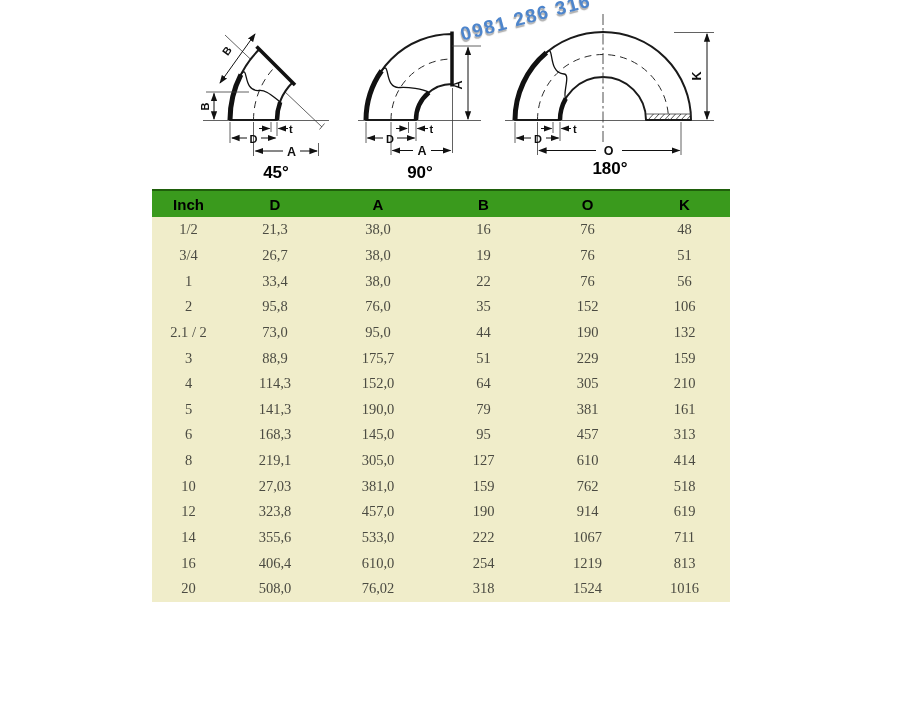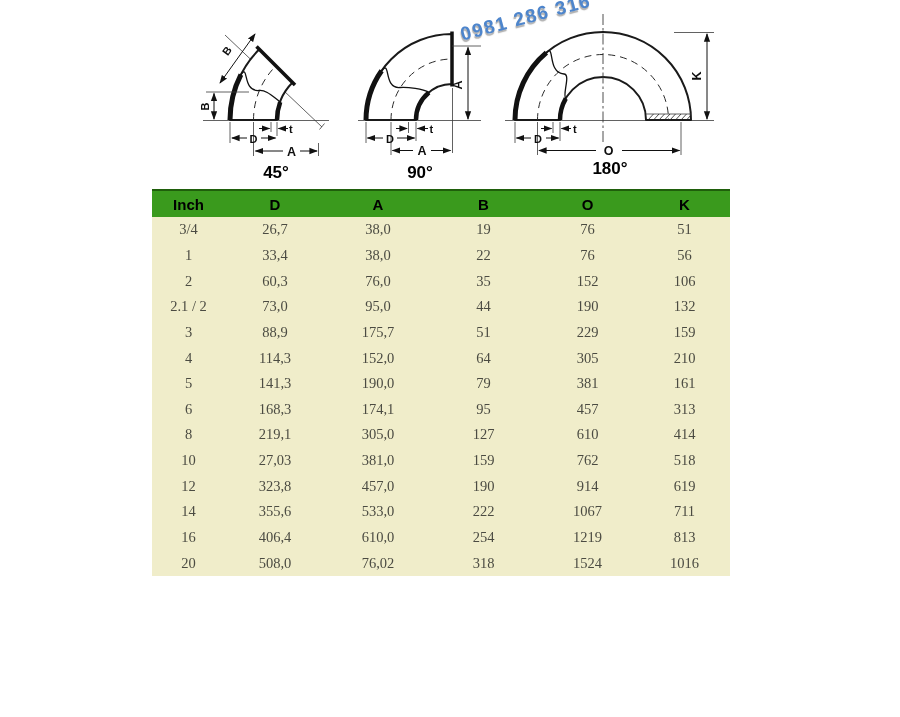--- a/index.html
+++ b/index.html
@@ -199,38 +199,46 @@
         <th>Inch</th>
         <th>D</th>
         <th>A</th>
         <th>B</th>
         <th>O</th>
         <th>K</th>
       </tr>
     </thead>
     <tbody>
         <tr>
+          <td>1/2</td>
+          <td>21,3</td>
+          <td>38,0</td>
+          <td>16</td>
+          <td>76</td>
+          <td>48</td>
+        </tr>
+        <tr>
           <td>3/4</td>
           <td>26,7</td>
           <td>38,0</td>
           <td>19</td>
           <td>76</td>
           <td>51</td>
         </tr>
         <tr>
           <td>1</td>
           <td>33,4</td>
           <td>38,0</td>
           <td>22</td>
           <td>76</td>
           <td>56</td>
         </tr>
         <tr>
           <td>2</td>
-          <td>60,3</td>
+          <td>95,8</td>
           <td>76,0</td>
           <td>35</td>
           <td>152</td>
           <td>106</td>
         </tr>
         <tr>
           <td>2.1 / 2</td>
           <td>73,0</td>
           <td>95,0</td>
           <td>44</td>
@@ -257,21 +265,21 @@
           <td>5</td>
           <td>141,3</td>
           <td>190,0</td>
           <td>79</td>
           <td>381</td>
           <td>161</td>
         </tr>
         <tr>
           <td>6</td>
           <td>168,3</td>
-          <td>174,1</td>
+          <td>145,0</td>
           <td>95</td>
           <td>457</td>
           <td>313</td>
         </tr>
         <tr>
           <td>8</td>
           <td>219,1</td>
           <td>305,0</td>
           <td>127</td>
           <td>610</td>

